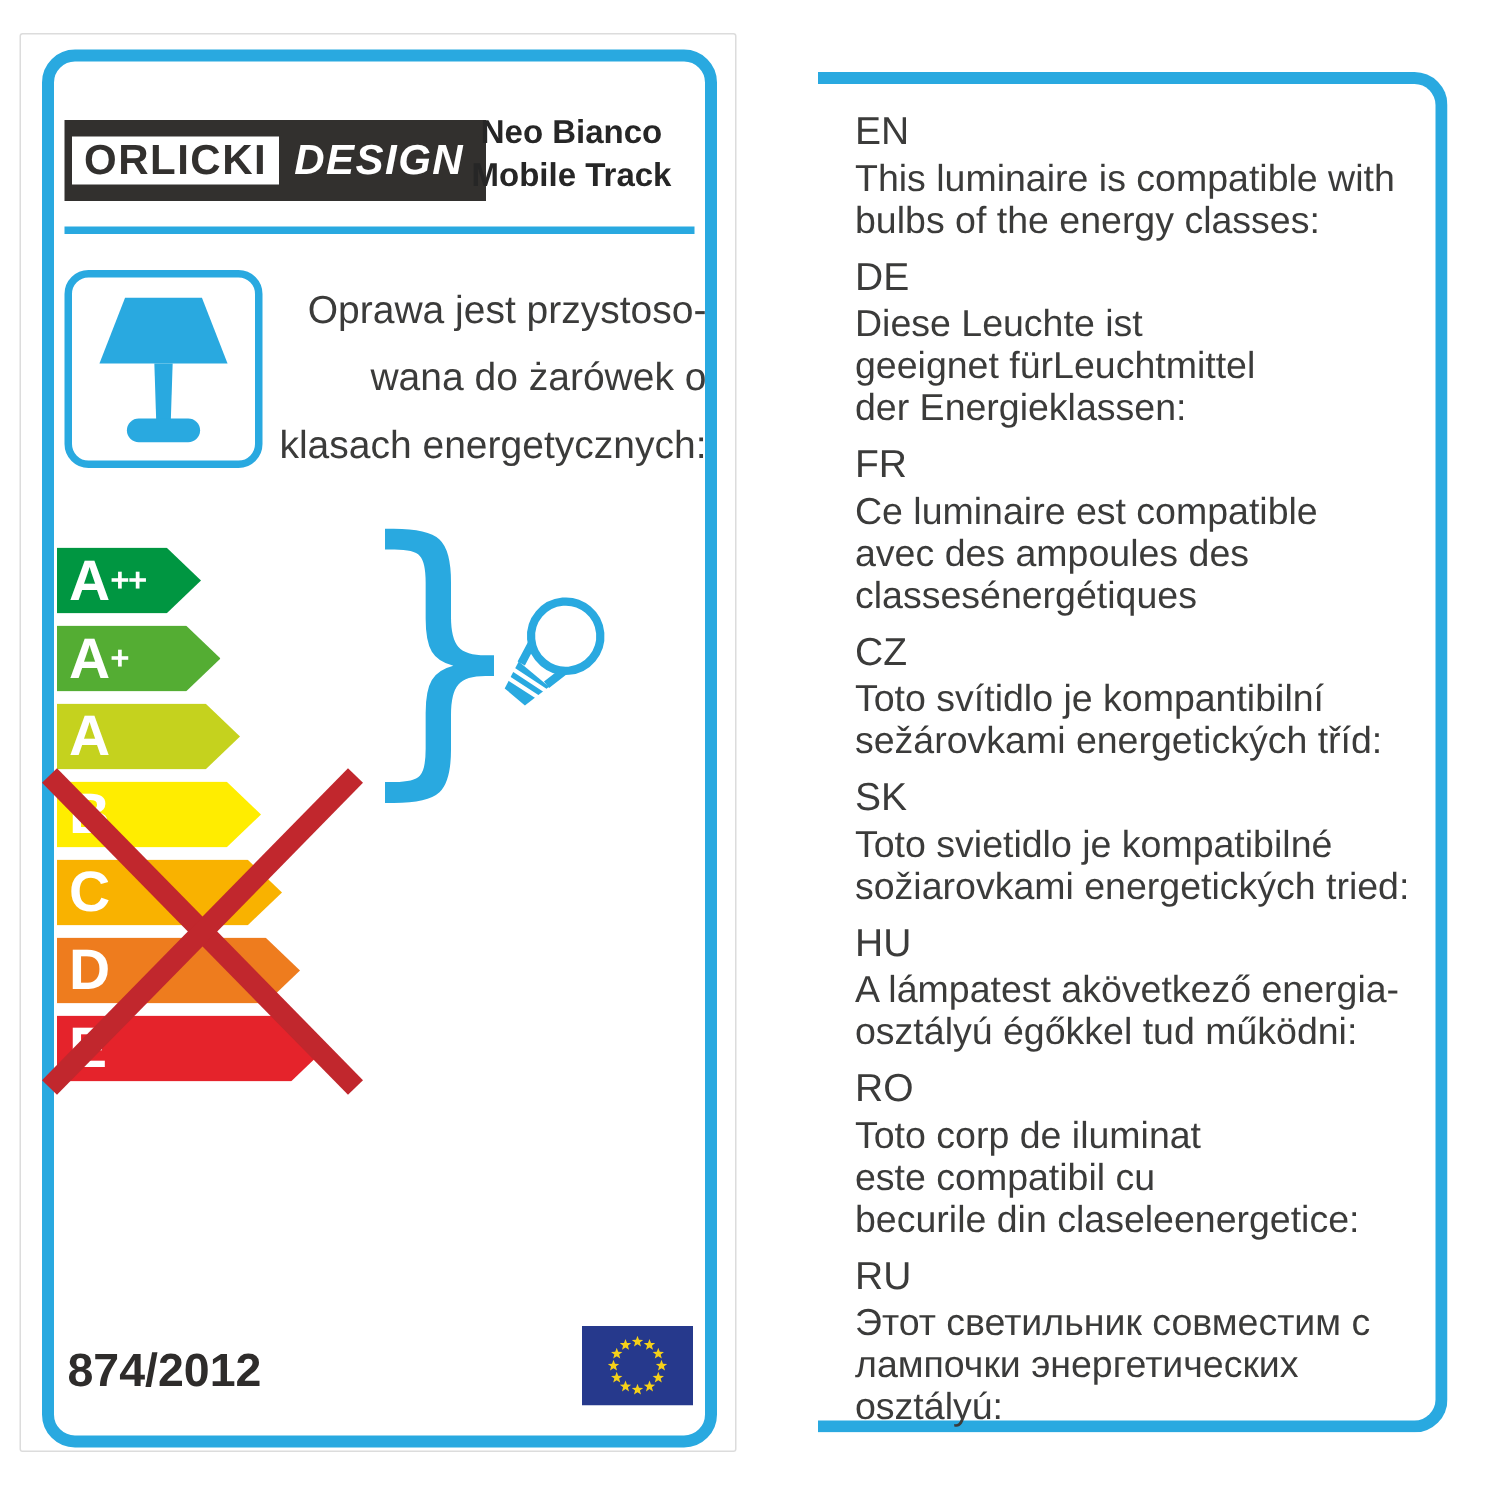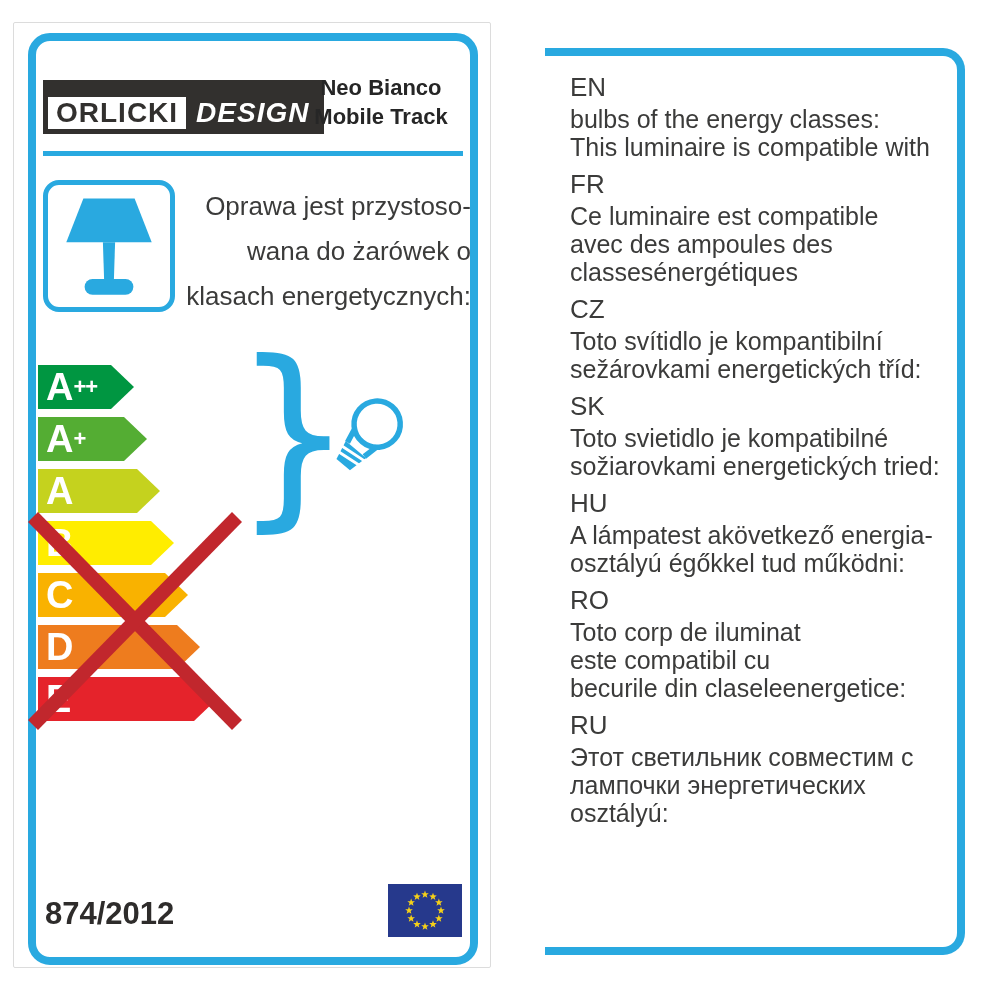--- a/index.html
+++ b/index.html
@@ -18,21 +18,21 @@
     border:8px solid var(--accent);border-radius:22px;background:#fff;
   }
   
   .right-panel{
     position:absolute;left:545px;top:48px;width:412px;height:891px;
     border:8px solid var(--accent);border-left:none;
     border-radius:0 22px 22px 0;background:#fff;
   }
   
   .logo{
-    position:absolute;left:43px;top:80px;height:54px;display:flex;align-items:flex-end;
+    position:absolute;left:43px;top:80px;height:54px;display:flex;align-items:center;
     background:var(--logo-black);padding:5px;box-sizing:border-box;
   }
   .logo-left{
     background:#ffffff;color:var(--logo-black);display:flex;align-items:center;
     padding:0 8px;font-weight:700;font-size:28px;letter-spacing:1px;
   }
   .logo-right{
     background:var(--logo-black);color:#ffffff;display:flex;align-items:center;
     padding:0 10px;font-weight:700;font-size:28px;letter-spacing:1px;font-style:italic;
   }
@@ -170,22 +170,28 @@
       <polygon points="23.14,30.50 24.13,33.14 26.95,33.26 24.74,35.02 25.49,37.74 23.14,36.18 20.79,37.74 21.55,35.02 19.34,33.26 22.16,33.14" fill="#f5d019"></polygon>
       <polygon points="21.00,22.50 21.99,25.14 24.80,25.26 22.60,27.02 23.35,29.74 21.00,28.18 18.65,29.74 19.40,27.02 17.20,25.26 20.01,25.14" fill="#f5d019"></polygon>
       <polygon points="23.14,14.50 24.13,17.14 26.95,17.26 24.74,19.02 25.49,21.74 23.14,20.18 20.79,21.74 21.55,19.02 19.34,17.26 22.16,17.14" fill="#f5d019"></polygon>
       <polygon points="29.00,8.64 29.99,11.28 32.80,11.41 30.60,13.16 31.35,15.88 29.00,14.32 26.65,15.88 27.40,13.16 25.20,11.41 28.01,11.28" fill="#f5d019"></polygon>
     </svg>
 
   <div class="right-panel"></div>
   <div class="languages" id="languages">
       <div class="lang-block">
         <div class="lang-code">EN</div>
+        <div class="lang-line">This luminaire is compatible with</div>
         <div class="lang-line">bulbs of the energy classes:</div>
-        <div class="lang-line">This luminaire is compatible with</div>
+      </div>
+      <div class="lang-block">
+        <div class="lang-code">DE</div>
+        <div class="lang-line">Diese Leuchte ist</div>
+        <div class="lang-line">geeignet fürLeuchtmittel</div>
+        <div class="lang-line">der Energieklassen:</div>
       </div>
       <div class="lang-block">
         <div class="lang-code">FR</div>
         <div class="lang-line">Ce luminaire est compatible</div>
         <div class="lang-line">avec des ampoules des</div>
         <div class="lang-line">classesénergétiques</div>
       </div>
       <div class="lang-block">
         <div class="lang-code">CZ</div>
         <div class="lang-line">Toto svítidlo je kompantibilní</div>

